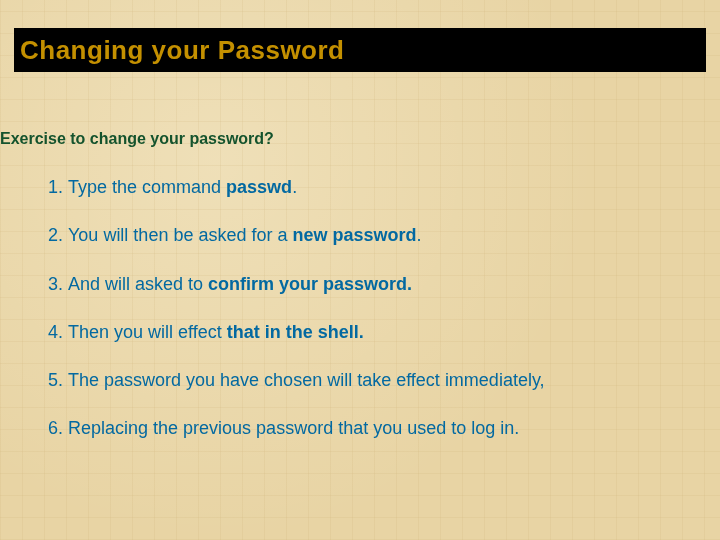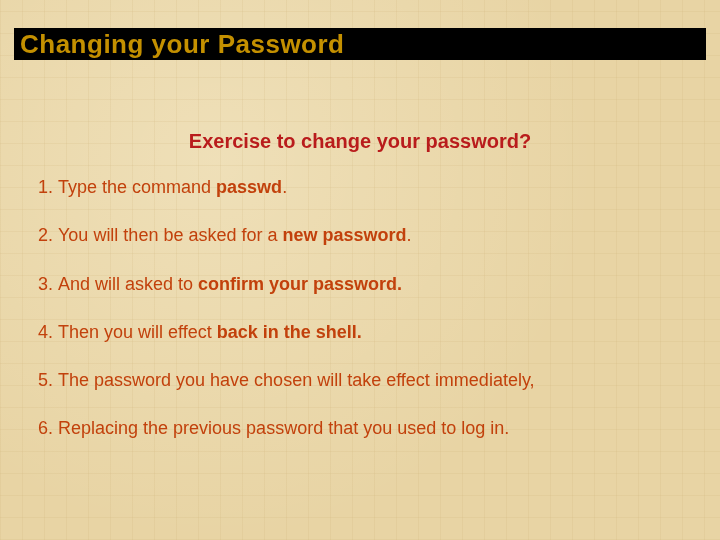--- a/index.html
+++ b/index.html
@@ -13,50 +13,50 @@
       repeating-linear-gradient(90deg, rgba(200,170,110,0.15) 0, rgba(200,170,110,0.15) 1px, transparent 1px, transparent 22px),
       radial-gradient(circle at 30% 30%, rgba(255,250,230,0.3), transparent 60%);
     overflow: hidden;
     position: relative;
   }
   .title-bar {
     position: absolute;
     top: 28px;
     left: 14px;
     right: 14px;
-    height: 32px;
+    height: 44px;
     background: #000;
     display: flex;
     align-items: center;
     padding-left: 6px;
   }
   .title-text {
     color: #c49000;
     font-weight: bold;
     font-size: 26px;
     letter-spacing: 0.5px;
   }
   .subtitle {
     position: absolute;
     top: 130px;
     left: 0;
     right: 0;
-    text-align: center;
-    font-size: 20px;
+    text-align: left;
+    font-size: 16px;
     font-weight: bold;
-    color: #b91c1c;
+    color: #14532d;
   }
   .list {
     position: absolute;
     top: 175px;
-    left: 22px;
+    left: 32px;
     right: 38px;
     list-style: decimal;
     padding-left: 36px;
-    color: #c2410c;
+    color: #0369a1;
   }
   .list li {
     font-size: 18px;
     line-height: 1.35;
     margin-bottom: 24px;
   }
   .bold { font-weight: bold; }
 </style>
 </head>
 <body>
@@ -71,21 +71,21 @@
   <li>
     <span>Type the command </span><span class="bold">passwd</span><span>.</span>
   </li>
   <li>
     <span>You will then be asked for a </span><span class="bold">new password</span><span>.</span>
   </li>
   <li>
     <span>And will asked to </span><span class="bold">confirm your password.</span><span></span>
   </li>
   <li>
-    <span>Then you will effect </span><span class="bold">back in the shell.</span><span></span>
+    <span>Then you will effect </span><span class="bold">that in the shell.</span><span></span>
   </li>
   <li>
     <span>The password you have chosen will take effect immediately,</span><span class="bold"></span><span></span>
   </li>
   <li>
     <span>Replacing the previous password that you used to log in.</span><span class="bold"></span><span></span>
   </li>
 </ol>
 
 </body></html>

